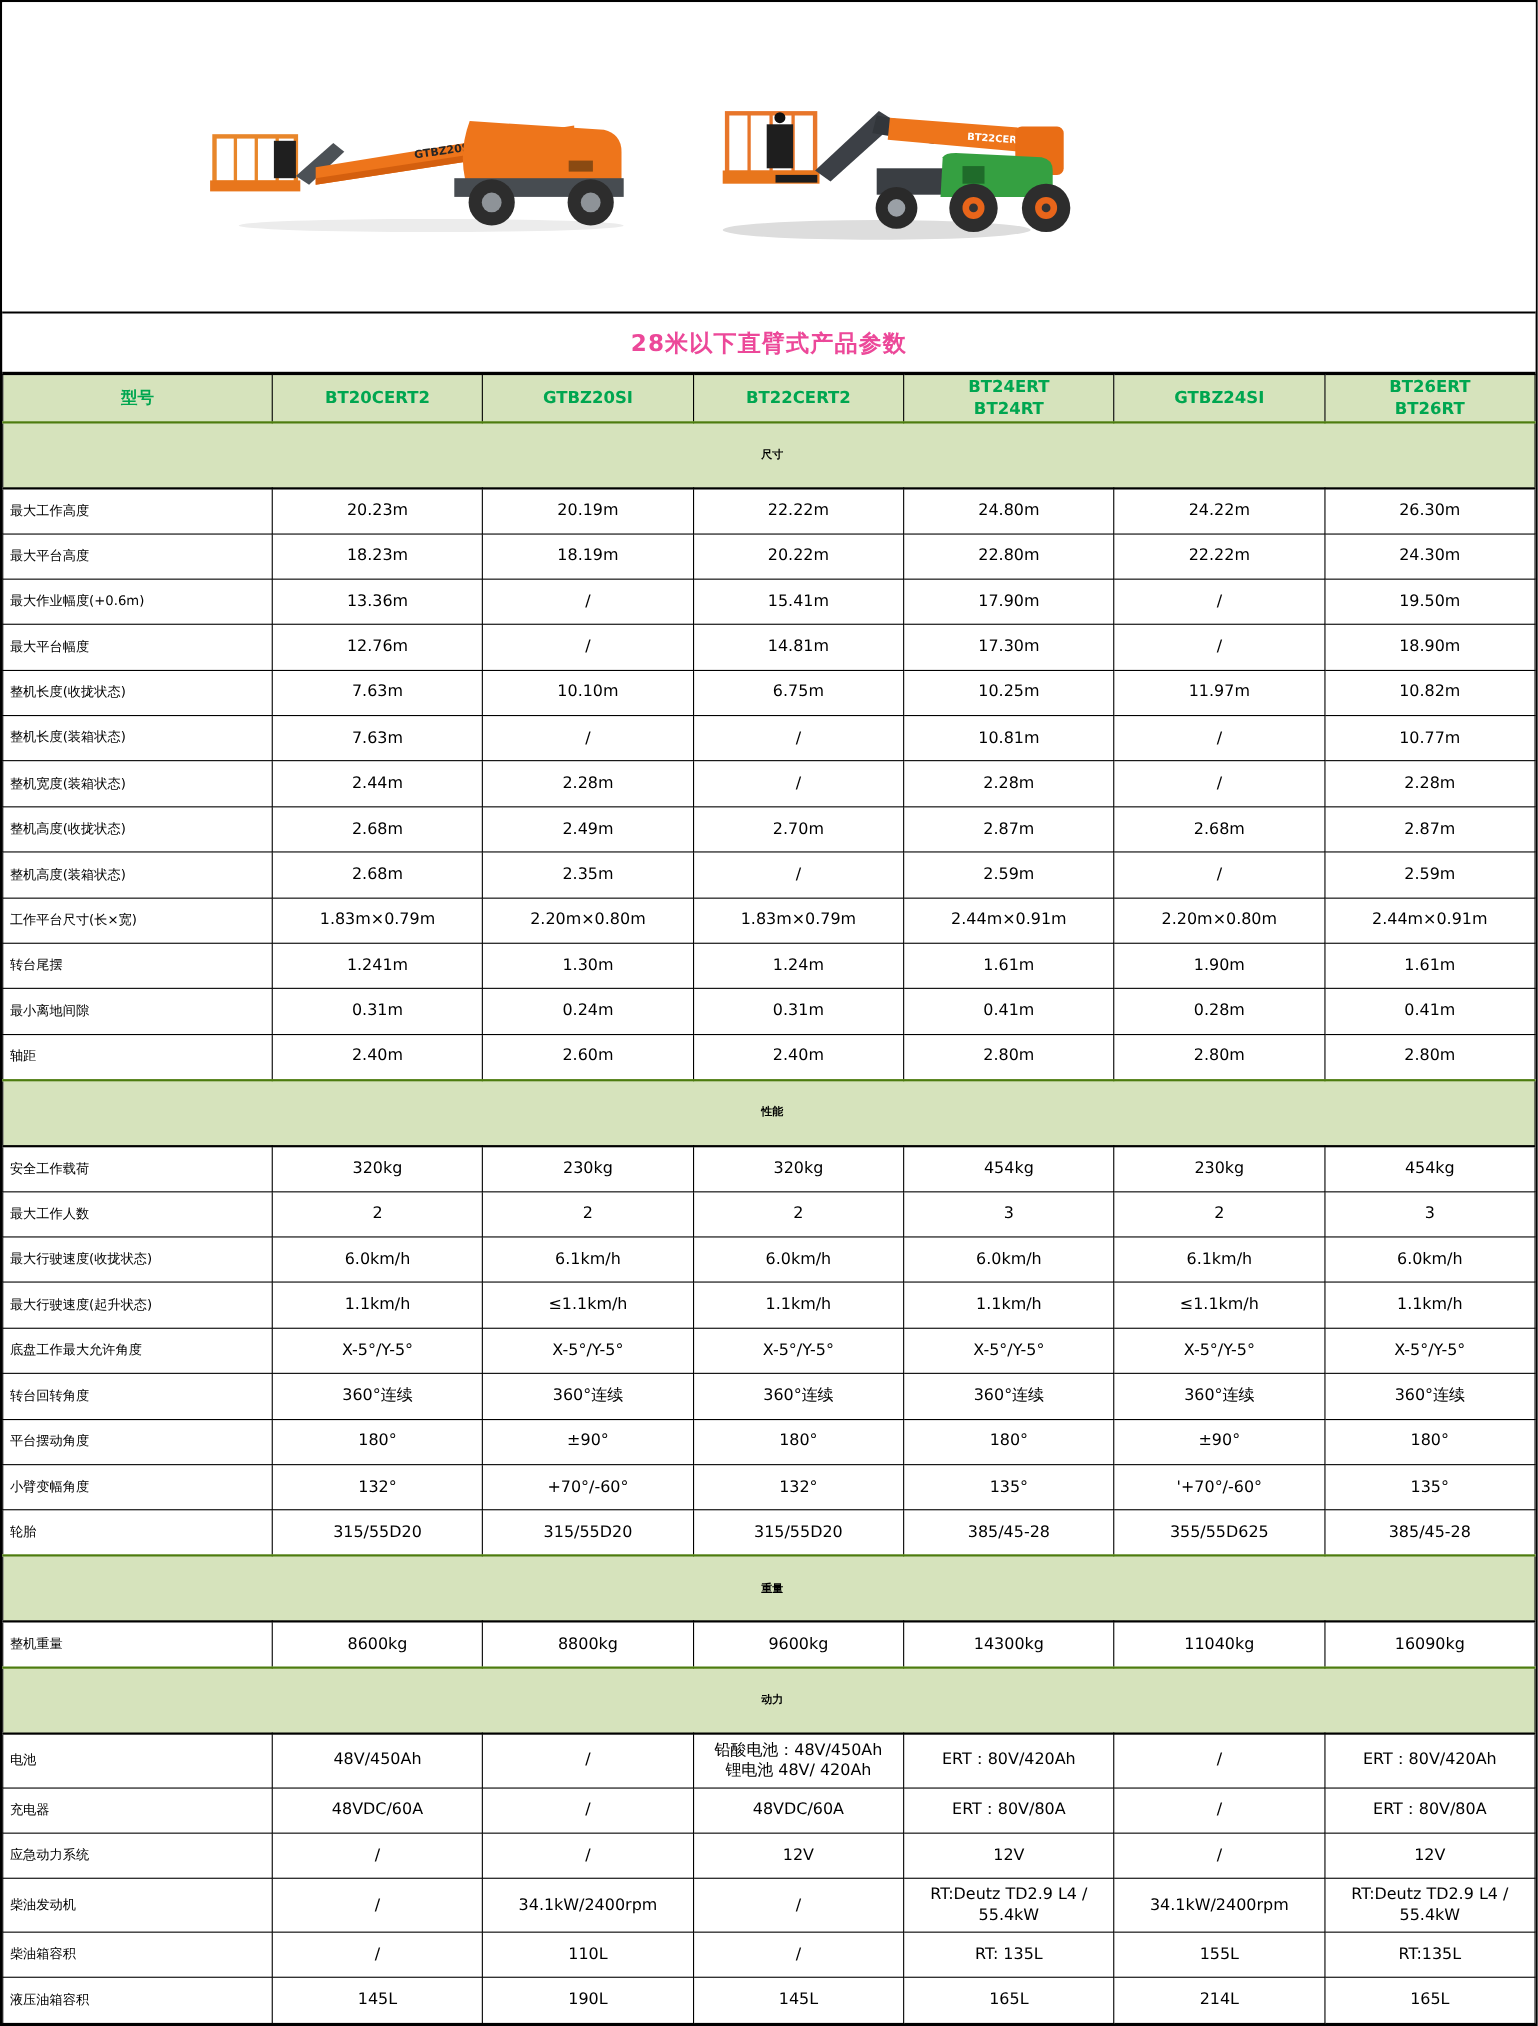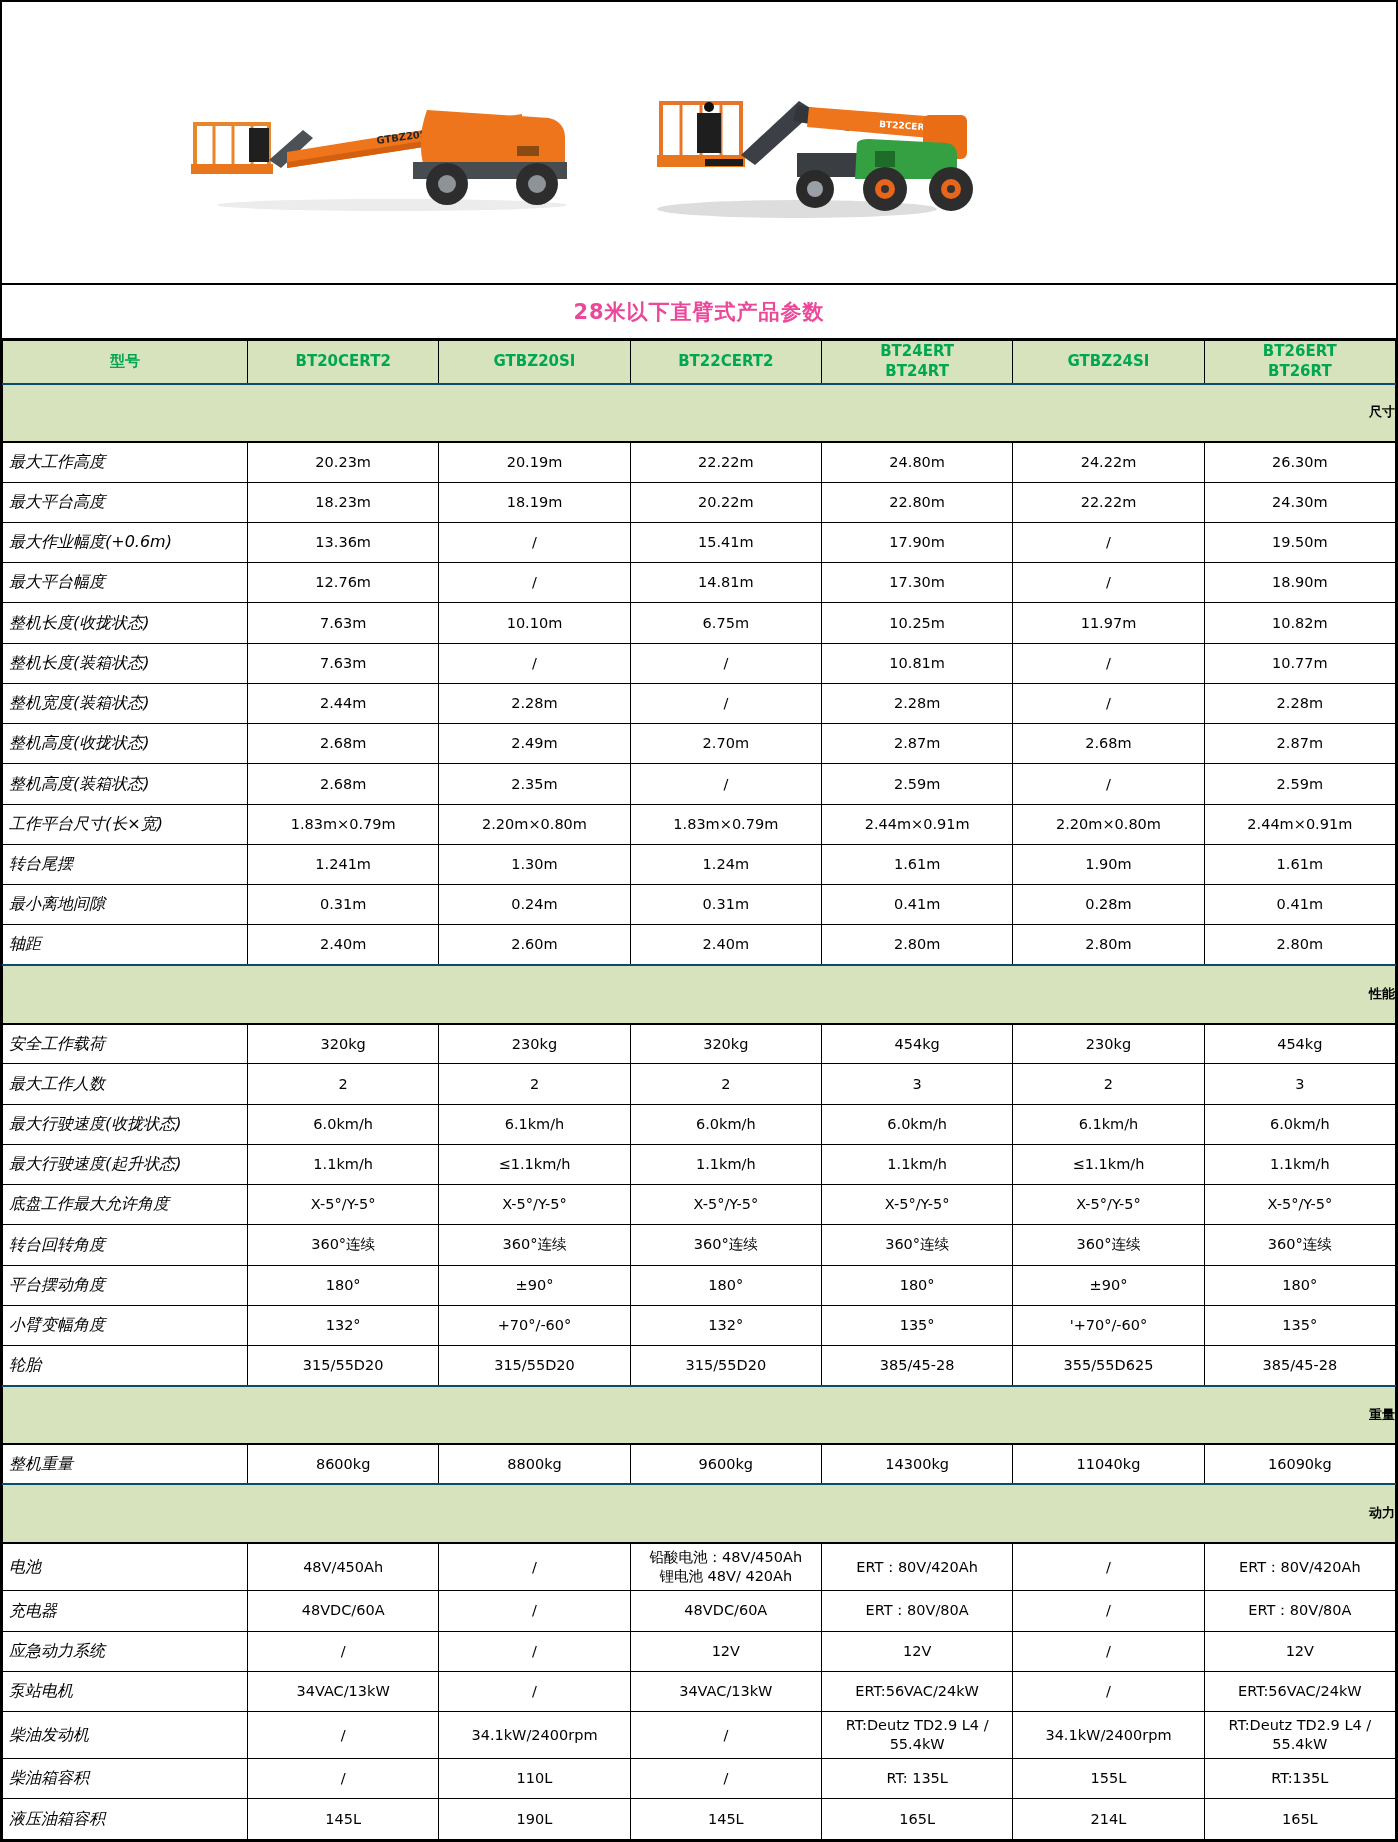--- a/index.html
+++ b/index.html
@@ -40,26 +40,26 @@
   col.label-col-w { width:245px; }
   th, td { border:1px solid #000; line-height:1.3; vertical-align:middle; }
   thead th {
     background:var(--header-bg,#d6e3bc);
     color:var(--accent-green,#00a650);
     font-weight:bold; height:43px; text-align:center;
     white-space:pre-line; font-size:15px;
   }
   td.section {
     background:var(--header-bg,#d6e3bc);
-    font-weight:bold; text-align:right; padding-left:6px;
-    height:48px; font-size:13px;
-    border-top:2px solid #0c4a6e; border-bottom:2px solid #000;
+    font-weight:bold; text-align:center; padding-left:6px;
+    height:48px; font-size:10px;
+    border-top:2px solid #4d7c0f; border-bottom:2px solid #000;
   }
   tr.data-tr { height:33px; }
-  td.rowlabel { text-align:left; padding-left:6px; font-size:16px; background:#fff;font-style:italic; }
+  td.rowlabel { text-align:left; padding-left:6px; font-size:12px; background:#fff; }
   td.val { text-align:center; white-space:pre-line; font-size:14.5px; background:#fff; }
 </style>
 </head>
 <body>
 
 <div class="page">
 
   <div class="hero">
 
     <svg class="machine-left" width="395" height="155" viewBox="0 0 395 155">
@@ -409,29 +409,20 @@
         <tr class="data-tr">
           <td class="rowlabel">应急动力系统</td>
           <td class="val">/</td>
           <td class="val">/</td>
           <td class="val">12V</td>
           <td class="val">12V</td>
           <td class="val">/</td>
           <td class="val">12V</td>
         </tr>
         <tr class="data-tr">
-          <td class="rowlabel">泵站电机</td>
-          <td class="val">34VAC/13kW</td>
-          <td class="val">/</td>
-          <td class="val">34VAC/13kW</td>
-          <td class="val">ERT:56VAC/24kW</td>
-          <td class="val">/</td>
-          <td class="val">ERT:56VAC/24kW</td>
-        </tr>
-        <tr class="data-tr">
           <td class="rowlabel">柴油发动机</td>
           <td class="val">/</td>
           <td class="val">34.1kW/2400rpm</td>
           <td class="val">/</td>
           <td class="val">RT:Deutz TD2.9 L4 /
 55.4kW</td>
           <td class="val">34.1kW/2400rpm</td>
           <td class="val">RT:Deutz TD2.9 L4 /
 55.4kW</td>
         </tr>

